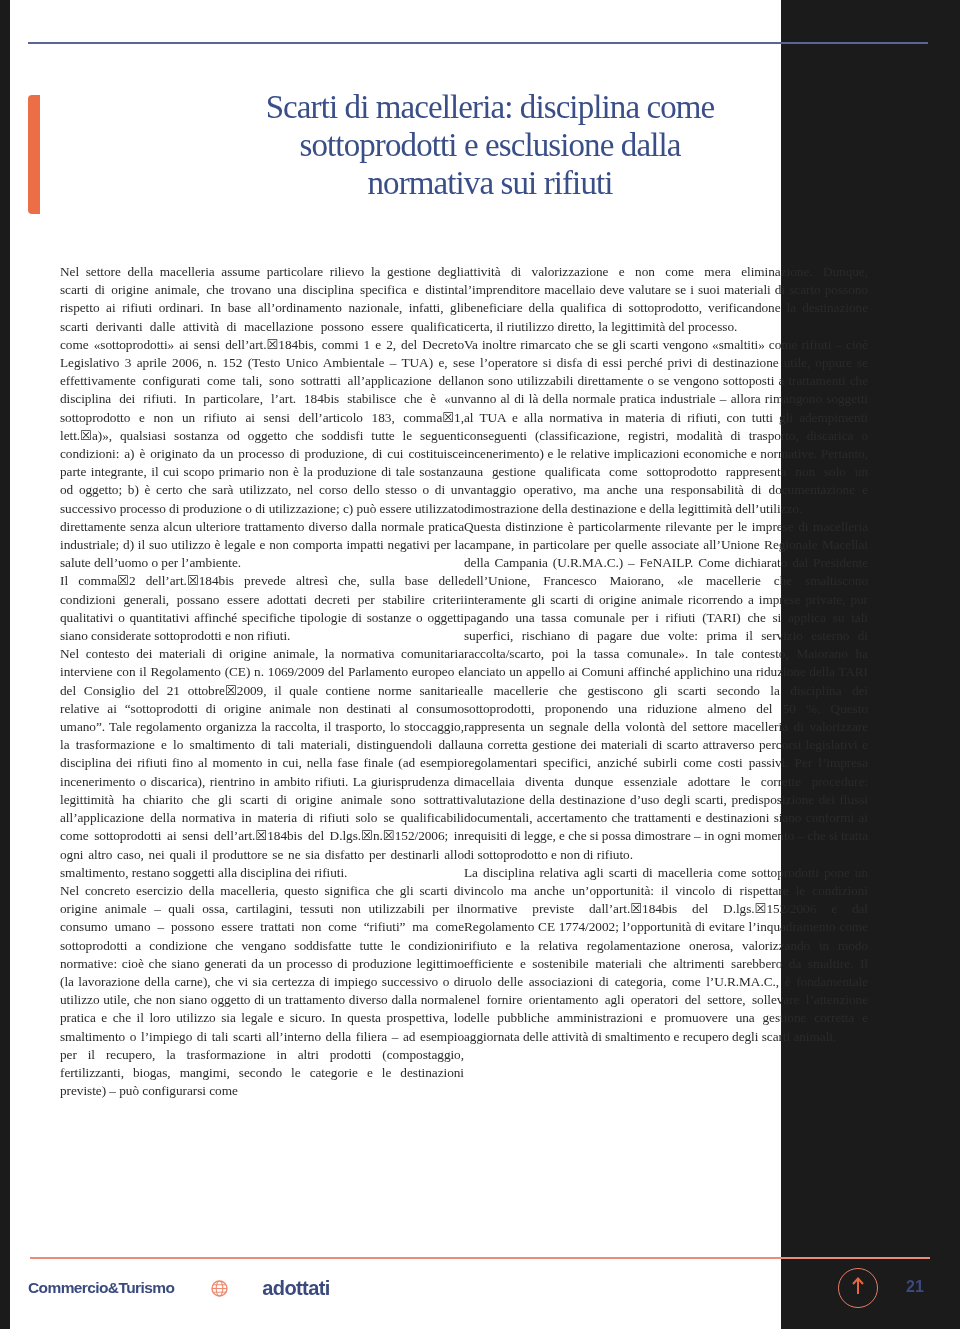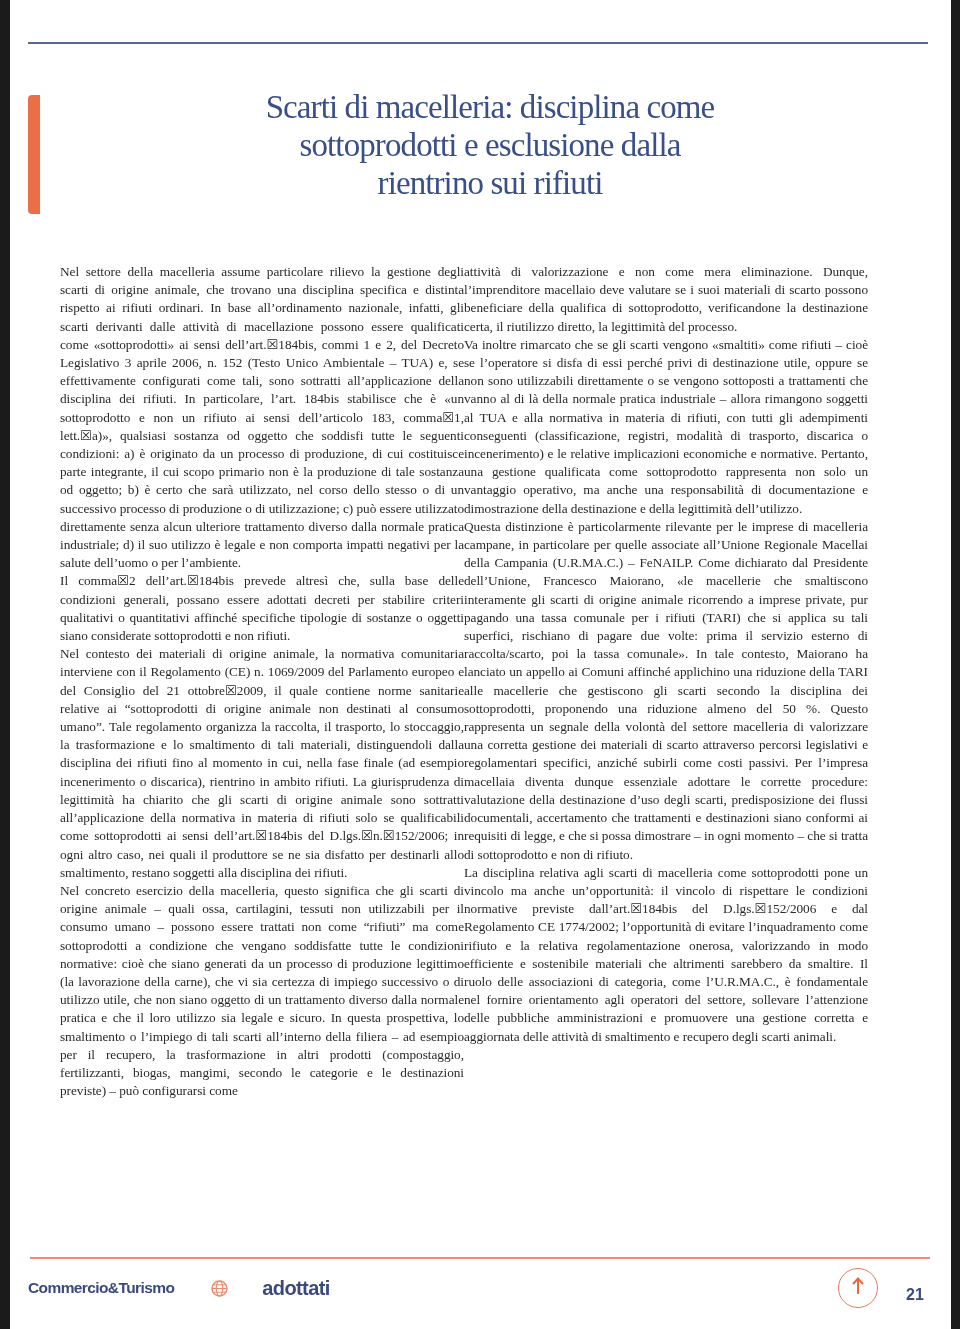--- a/index.html
+++ b/index.html
@@ -5,21 +5,21 @@
   html, body { margin: 0; padding: 0; }
   body {
     width: 960px; height: 1329px;
     background: #1b1b1b;
     position: relative;
     overflow: hidden;
   }
   .page {
     position: absolute;
     left: 10px; top: 0;
-    width: 941px; height: 1329px;
+    width: 771px; height: 1329px;
     background: #ffffff;
   }
   .top-rule {
     position: absolute;
     left: 18px; top: 42px;
     width: 900px; height: 2px;
     background: #5d6691;
   }
   .accent-bar {
     position: absolute;
@@ -99,34 +99,33 @@
     display: flex; align-items: center; justify-content: center;
     cursor: pointer;
   }
   .page-number {
     position: absolute;
     left: 896px; top: 1278px;
     font-family: "Liberation Sans", "DejaVu Sans", sans-serif;
     font-size: 16px;
     font-weight: bold;
     color: #3b4a7e;
-    margin-top: 8px;
   }
 </style>
 </head>
 <body>
 
 <div class="page">
   <div class="top-rule"></div>
   <div class="accent-bar"></div>
 
   <h1 class="title">
     <span>Scarti di macelleria: disciplina come</span>
     <span>sottoprodotti e esclusione dalla</span>
-    <span>rientrino sui rifiuti</span>
+    <span>normativa sui rifiuti</span>
   </h1>
 
   <div class="columns">
     <div class="col">
       <p>Nel settore della macelleria assume particolare rilievo la gestione degli scarti di origine animale, che trovano una disciplina specifica e distinta rispetto ai rifiuti ordinari. In base all’ordinamento nazionale, infatti, gli scarti derivanti dalle attività di macellazione possono essere qualificati come «sottoprodotti» ai sensi dell’art.☒184bis, commi 1 e 2, del Decreto Legislativo 3 aprile 2006, n. 152 (Testo Unico Ambientale – TUA) e, se effettivamente configurati come tali, sono sottratti all’applicazione della disciplina dei rifiuti. In particolare, l’art. 184bis stabilisce che è «un sottoprodotto e non un rifiuto ai sensi dell’articolo 183, comma☒1, lett.☒a)», qualsiasi sostanza od oggetto che soddisfi tutte le seguenti condizioni: a) è originato da un processo di produzione, di cui costituisce parte integrante, il cui scopo primario non è la produzione di tale sostanza od oggetto; b) è certo che sarà utilizzato, nel corso dello stesso o di un successivo processo di produzione o di utilizzazione; c) può essere utilizzato direttamente senza alcun ulteriore trattamento diverso dalla normale pratica industriale; d) il suo utilizzo è legale e non comporta impatti negativi per la salute dell’uomo o per l’ambiente.</p>
       <p>Il comma☒2 dell’art.☒184bis prevede altresì che, sulla base delle condizioni generali, possano essere adottati decreti per stabilire criteri qualitativi o quantitativi affinché specifiche tipologie di sostanze o oggetti siano considerate sottoprodotti e non rifiuti.</p>
       <p>Nel contesto dei materiali di origine animale, la normativa comunitaria interviene con il Regolamento (CE) n. 1069/2009 del Parlamento europeo e del Consiglio del 21 ottobre☒2009, il quale contiene norme sanitarie relative ai “sottoprodotti di origine animale non destinati al consumo umano”. Tale regolamento organizza la raccolta, il trasporto, lo stoccaggio, la trasformazione e lo smaltimento di tali materiali, distinguendoli dalla disciplina dei rifiuti fino al momento in cui, nella fase finale (ad esempio incenerimento o discarica), rientrino in ambito rifiuti. La giurisprudenza di legittimità ha chiarito che gli scarti di origine animale sono sottratti all’applicazione della normativa in materia di rifiuti solo se qualificabili come sottoprodotti ai sensi dell’art.☒184bis del D.lgs.☒n.☒152/2006; in ogni altro caso, nei quali il produttore se ne sia disfatto per destinarli allo smaltimento, restano soggetti alla disciplina dei rifiuti.</p>
       <p>Nel concreto esercizio della macelleria, questo significa che gli scarti di origine animale – quali ossa, cartilagini, tessuti non utilizzabili per il consumo umano – possono essere trattati non come “rifiuti” ma come sottoprodotti a condizione che vengano soddisfatte tutte le condizioni normative: cioè che siano generati da un processo di produzione legittimo (la lavorazione della carne), che vi sia certezza di impiego successivo o di utilizzo utile, che non siano oggetto di un trattamento diverso dalla normale pratica e che il loro utilizzo sia legale e sicuro. In questa prospettiva, lo smaltimento o l’impiego di tali scarti all’interno della filiera – ad esempio per il recupero, la trasformazione in altri prodotti (compostaggio, fertilizzanti, biogas, mangimi, secondo le categorie e le destinazioni previste) – può configurarsi come</p>
     </div>
     <div class="col">

